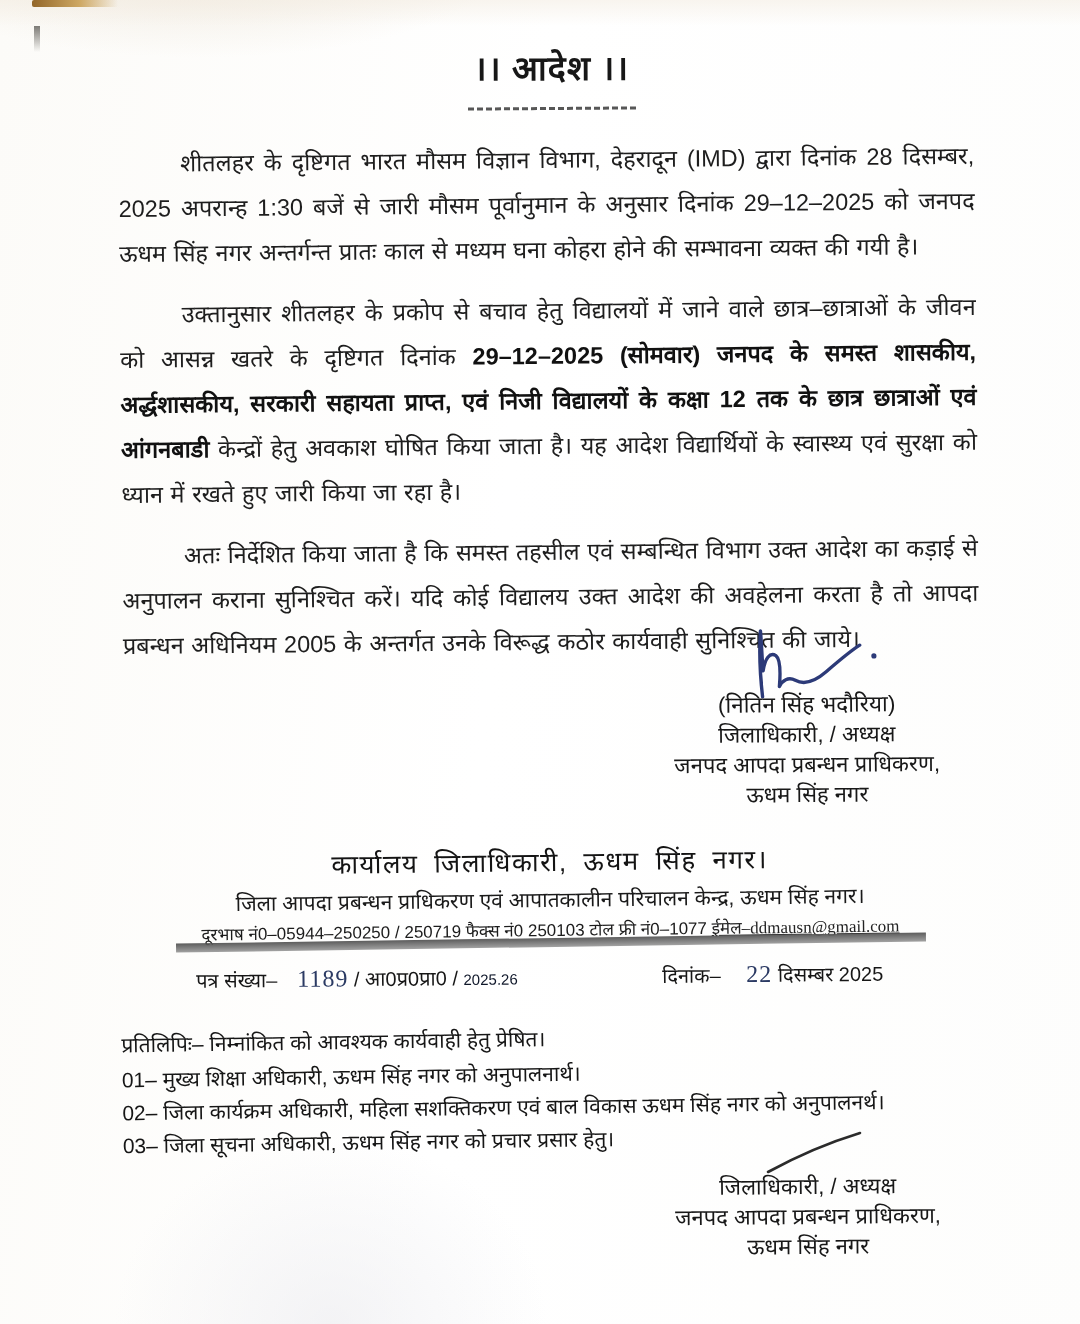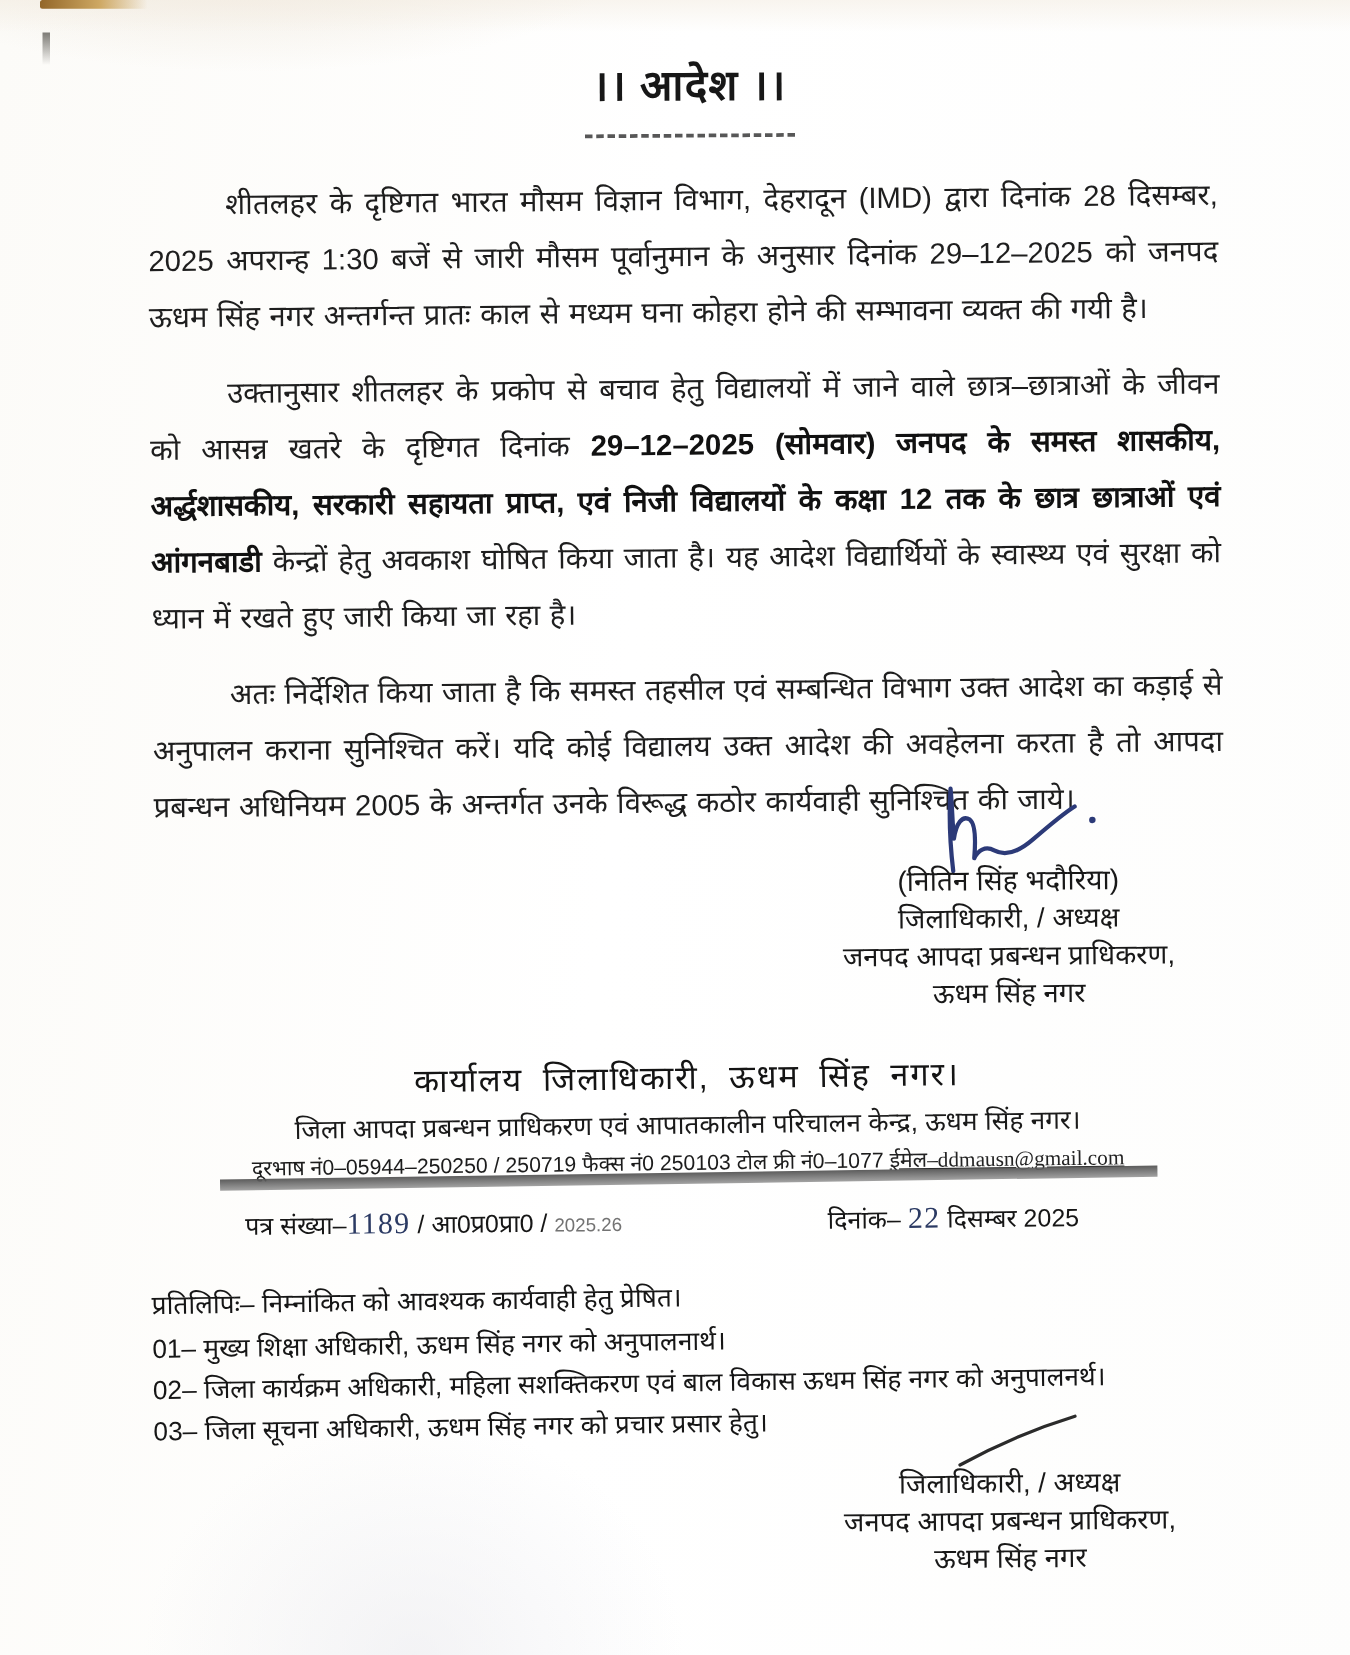--- a/index.html
+++ b/index.html
@@ -181,24 +181,25 @@
     left: 466px; top: 0;
     font-size: 20px;
     color: #161616;
     white-space: nowrap;
   }
   .hand {
     font-family: "Liberation Serif", "DejaVu Serif", serif;
     color: #2b3a63;
     font-size: 24px;
     letter-spacing: 1px;
+    margin-left: 20px;
   }
   .meta-small {
     font-size: 15px;
-    color: #737373;
+    color: #0f172a;
   }
 
   
   .copy-block {
     position: absolute;
     top: 1022px;
     left: 122px;
     width: 860px;
     transform: rotate(-0.85deg);
   }

